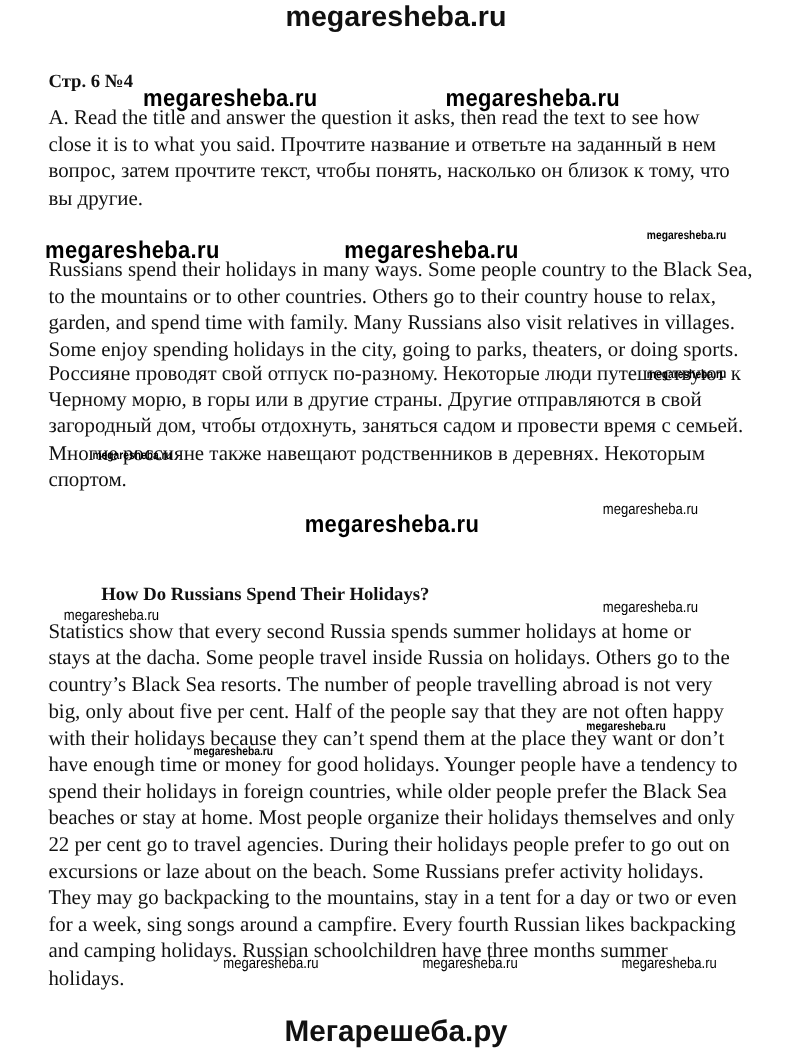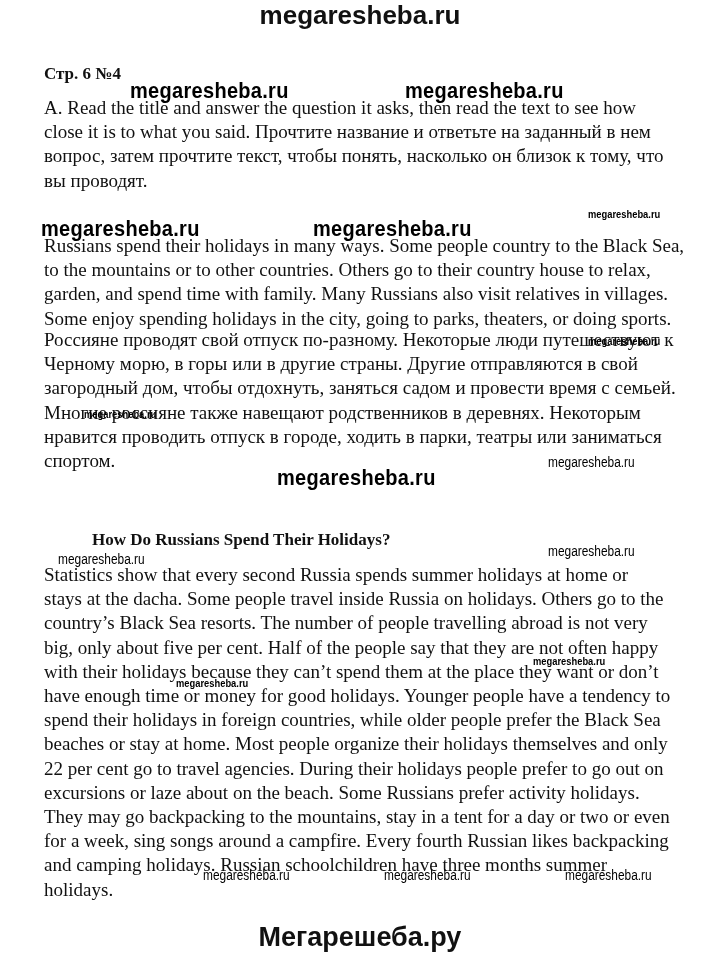--- a/index.html
+++ b/index.html
@@ -27,36 +27,35 @@
 <body>
 
 <div class="abs sans top-banner">megaresheba.ru</div>
 
 <div class="abs serif exercise-label">Стр. 6 №4</div>
 
 <div class="para serif" style="top:96px;">
   <span class="line">A. Read the title and answer the question it asks, then read the text to see how</span>
   <span class="line">close it is to what you said. Прочтите название и ответьте на заданный в нем</span>
   <span class="line">вопрос, затем прочтите текст, чтобы понять, насколько он близок к тому, что</span>
-  <span class="line">вы проводят.</span>
+  <span class="line">вы другие.</span>
 </div>
 
 <div class="para serif" style="top:234px;">
   <span class="line">Russians spend their holidays in many ways. Some people country to the Black Sea,</span>
   <span class="line">to the mountains or to other countries. Others go to their country house to relax,</span>
   <span class="line">garden, and spend time with family. Many Russians also visit relatives in villages.</span>
   <span class="line">Some enjoy spending holidays in the city, going to parks, theaters, or doing sports.</span>
 </div>
 
 <div class="para serif" style="top:328px;">
   <span class="line">Россияне проводят свой отпуск по-разному. Некоторые люди путешествуют к</span>
   <span class="line">Черному морю, в горы или в другие страны. Другие отправляются в свой</span>
   <span class="line">загородный дом, чтобы отдохнуть, заняться садом и провести время с семьей.</span>
   <span class="line">Многие россияне также навещают родственников в деревнях. Некоторым</span>
-  <span class="line">нравится проводить отпуск в городе, ходить в парки, театры или заниматься</span>
   <span class="line">спортом.</span>
 </div>
 
 <div class="abs serif heading">How Do Russians Spend Their Holidays?</div>
 
 <div class="para serif" style="top:563px;">
   <span class="line">Statistics show that every second Russia spends summer holidays at home or</span>
   <span class="line">stays at the dacha. Some people travel inside Russia on holidays. Others go to the</span>
   <span class="line">country’s Black Sea resorts. The number of people travelling abroad is not very</span>
   <span class="line">big, only about five per cent. Half of the people say that they are not often happy</span>

